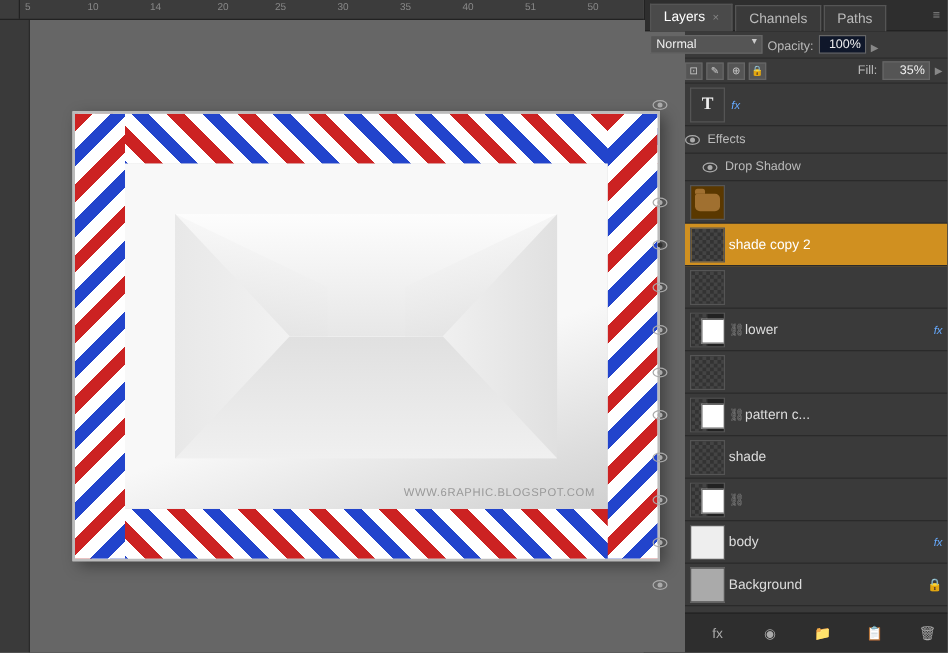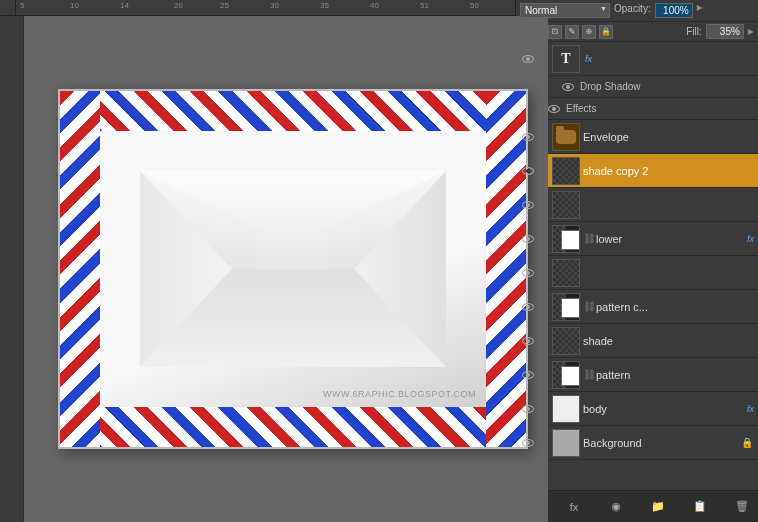--- a/index.html
+++ b/index.html
@@ -200,21 +200,21 @@
     .panel-menu-btn {
       color: #888;
       font-size: 10px;
       cursor: pointer;
       padding: 2px;
     }
 
     
     .blend-row {
       display: flex;
-      align-items: flex-start;
+      align-items: flex-end;
       padding: 3px 4px;
       background: #3a3a3a;
       border-bottom: 1px solid #2a2a2a;
       gap: 4px;
     }
 
     .blend-select {
       background: #555;
       border: 1px solid #666;
       color: #eee;
@@ -530,33 +530,48 @@
         </div>
 
         <div class="envelope-url">WWW.6RAPHIC.BLOGSPOT.COM</div>
       </div>
     </div>
   </div>
 </div>
 
 <div class="right-panel">
 
+  <div class="panel-tabs">
+    <div class="panel-tab active">
+      <span>Layers</span>
+      <span class="panel-tab-close">×</span>
+    </div>
+    <div class="panel-tab">
+      <span>Channels</span>
+    </div>
+    <div class="panel-tab">
+      <span>Paths</span>
+    </div>
+    <div class="panel-actions">
+      <span class="panel-menu-btn">≡</span>
+    </div>
+  </div>
 
   <div class="blend-row">
     <div class="blend-select-wrap">
       <select class="blend-select">
         <option>Normal</option>
         <option>Dissolve</option>
         <option>Multiply</option>
         <option>Screen</option>
         <option>Overlay</option>
       </select>
     </div>
     <span class="opacity-label">Opacity:</span>
-    <input class="opacity-value" type="text" value="100%" style="background: #0c4a6e; border: 1px solid rgb(102, 102, 102); color: rgb(238, 238, 238); font-size: 10px; padding: 1px 3px; width: 38px; text-align: right;">
+    <input class="opacity-value" type="text" value="100%" style="background: #0f172a; border: 1px solid rgb(102, 102, 102); color: rgb(238, 238, 238); font-size: 10px; padding: 1px 3px; width: 38px; text-align: right;">
     <span class="opacity-arrow">▶</span>
   </div>
 
   <div class="lock-row">
     <span class="opacity-label">Lock:</span>
     <div class="lock-icons">
       <div class="lock-icon-btn">⊡</div>
       <div class="lock-icon-btn">✎</div>
       <div class="lock-icon-btn">⊕</div>
       <div class="lock-icon-btn">🔒</div>
@@ -572,48 +587,47 @@
       <div class="layer-eye">
         <div class="eye-icon">
             <div class="eye-dot"></div>
           </div>
       </div>
       <div class="layer-expand">▶</div>
       <div class="layer-thumb thumb-t">T</div>
       <span class="layer-fx">fx</span>
     </div>
 
+    <div class="layer-sub">
+      <div class="layer-eye" style="width:16px">
+        <div class="eye-icon">
+            <div class="eye-dot"></div>
+          </div>
+      </div>
+      <span style="color:#bbb;font-size:10px;">Effects</span>
+    </div>
     <div class="layer-sub" style="padding-left:44px;">
       <div class="layer-eye" style="width:16px">
         <div class="eye-icon">
             <div class="eye-dot"></div>
           </div>
       </div>
       <span style="color:#bbb;font-size:10px;">Drop Shadow</span>
-    </div>
-    <div class="layer-sub">
-      <div class="layer-eye" style="width:16px">
-        <div class="eye-icon">
-            <div class="eye-dot"></div>
-          </div>
-      </div>
-      <span style="color:#bbb;font-size:10px;">Effects</span>
     </div>
 
     <div class="layer-item folder-layer">
       <div class="layer-eye">
         <div class="eye-icon">
             <div class="eye-dot"></div>
           </div>
       </div>
       <div class="layer-expand">▼</div>
       <div class="layer-thumb" style="background:#5a3800;">
         <div class="folder-icon"></div>
       </div>
-      <span class="layer-name">Envelope</span>
     </div>
 
     <div class="layer-item selected">
       <div class="layer-eye">
         <div class="eye-icon">
             <div class="eye-dot" style="background:#333;border-color:#333;"></div>
           </div>
       </div>
       <div class="layer-expand" style="width:10px;"></div>
       <div class="layer-thumb">
@@ -695,21 +709,20 @@
         <div class="eye-icon">
             <div class="eye-dot"></div>
           </div>
       </div>
       <div class="layer-expand" style="width:10px;"></div>
       <div class="layer-thumb" style="position:relative;overflow:hidden;">
         <div class="thumb-checker" style="width:50%;height:100%;position:absolute;left:0;"></div>
         <div style="position:absolute;right:-2px;top:4px;width:20px;height:20px;background:white;border:1px solid #666;"></div>
       </div>
       <span class="layer-link" style="font-size:10px;color:#888;">⛓</span>
-      <span class="layer-name">pattern</span>
     </div>
 
     <div class="layer-item">
       <div class="layer-eye">
         <div class="eye-icon">
             <div class="eye-dot"></div>
           </div>
       </div>
       <div class="layer-expand" style="width:10px;"></div>
       <div class="layer-thumb" style="background:#eee;">

